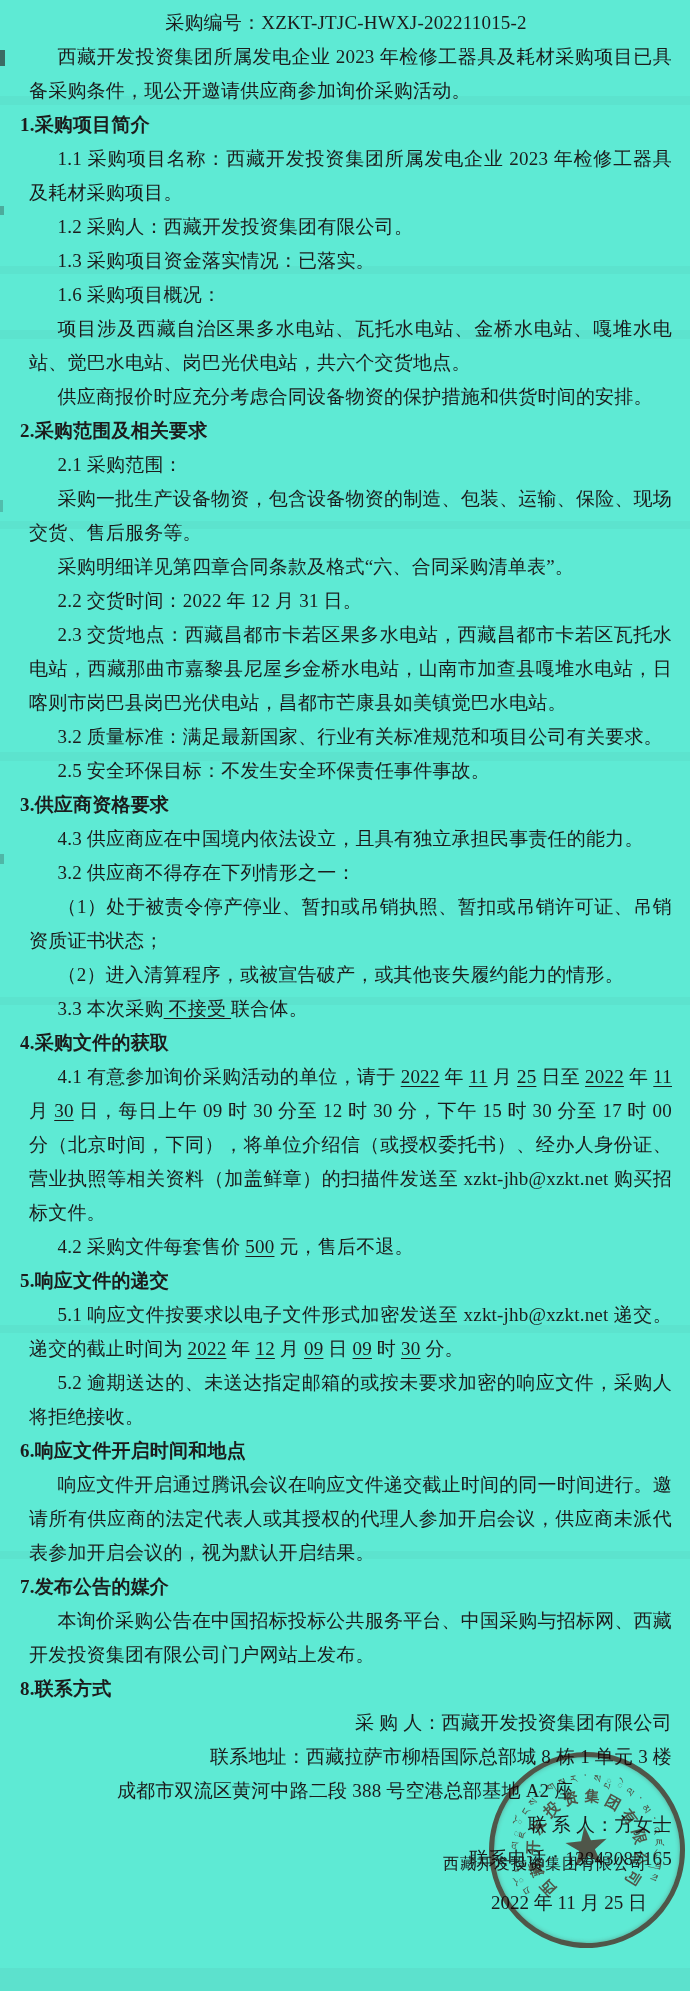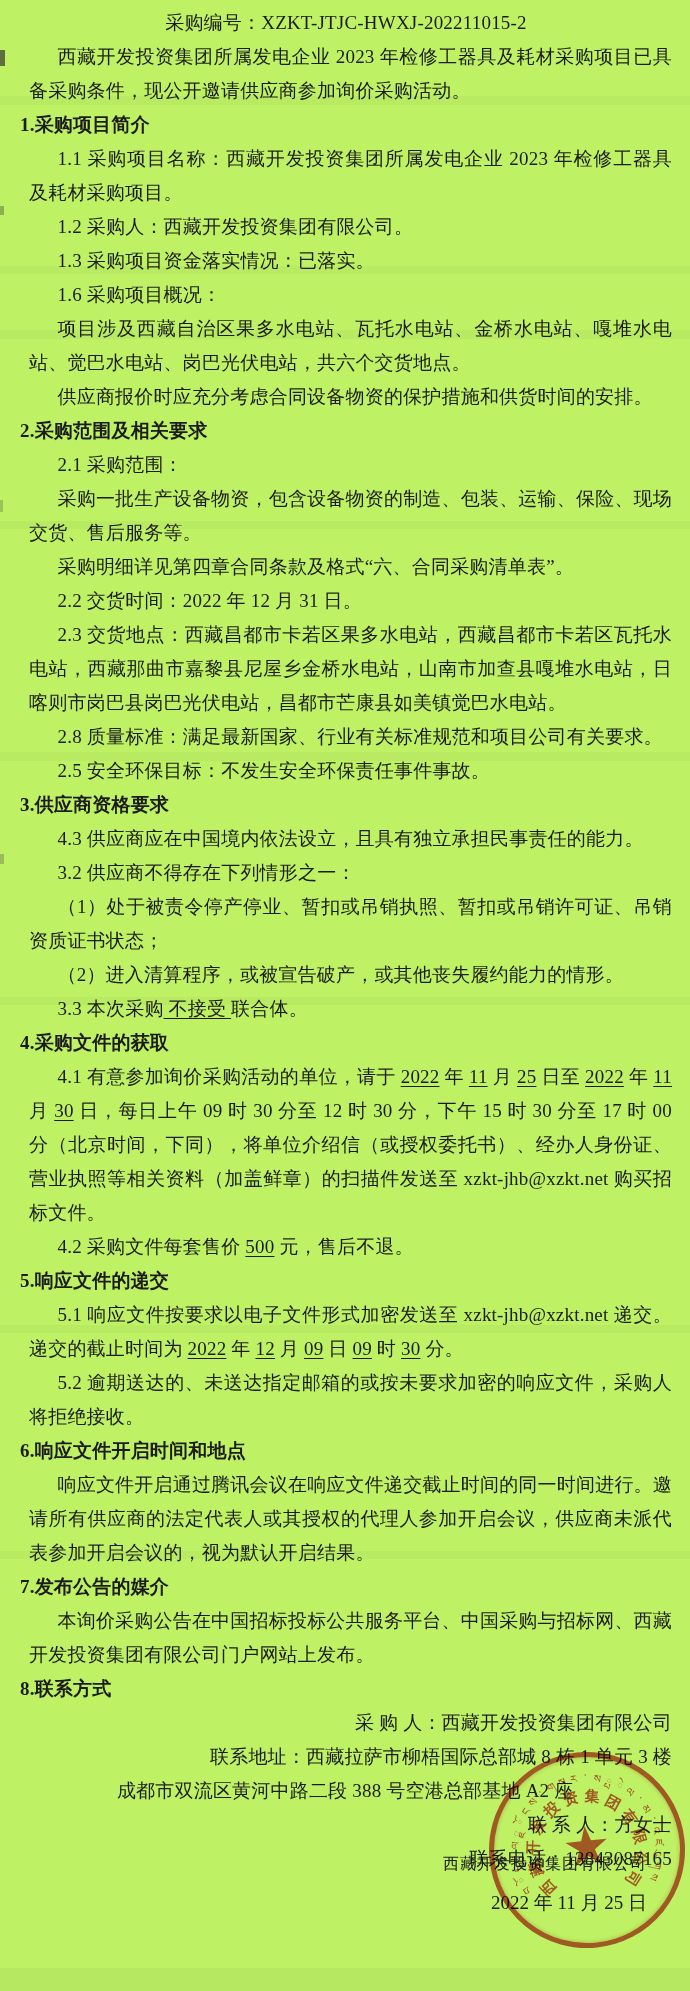--- a/index.html
+++ b/index.html
@@ -5,21 +5,21 @@
   html, body {
     margin: 0;
     padding: 0;
     background: #ffffff;
   }
   .page {
     position: relative;
     width: 690px;
     height: 1991px;
     margin: 0 auto;
-    background: #bef264;
+    background: #5eead4;
     color: #1c1c1c;
     font-family: "Liberation Serif", "DejaVu Serif", serif;
     overflow: hidden;
   }
   .doc {
     position: relative;
     z-index: 2;
     padding: 6px 18px 0 20px;
   }
   .doc p {
@@ -151,21 +151,21 @@
       <p class="para"><span>1.3 采购项目资金落实情况：已落实。</span></p>
       <p class="para"><span>1.6 采购项目概况：</span></p>
       <p class="para"><span>项目涉及西藏自治区果多水电站、瓦托水电站、金桥水电站、嘎堆水电站、觉巴水电站、岗巴光伏电站，共六个交货地点。</span></p>
       <p class="para"><span>供应商报价时应充分考虑合同设备物资的保护措施和供货时间的安排。</span></p>
       <p class="heading"><span>2.采购范围及相关要求</span></p>
       <p class="para"><span>2.1 采购范围：</span></p>
       <p class="para"><span>采购一批生产设备物资，包含设备物资的制造、包装、运输、保险、现场交货、售后服务等。</span></p>
       <p class="para"><span>采购明细详见第四章合同条款及格式“六、合同采购清单表”。</span></p>
       <p class="para"><span>2.2 交货时间：2022 年 12 月 31 日。</span></p>
       <p class="para"><span>2.3 交货地点：西藏昌都市卡若区果多水电站，西藏昌都市卡若区瓦托水电站，西藏那曲市嘉黎县尼屋乡金桥水电站，山南市加查县嘎堆水电站，日喀则市岗巴县岗巴光伏电站，昌都市芒康县如美镇觉巴水电站。</span></p>
-      <p class="para"><span>2.8 质量标准：满足最新国家、行业有关标准规范和项目公司有关要求。</span></p>
+      <p class="para"><span>3.2 质量标准：满足最新国家、行业有关标准规范和项目公司有关要求。</span></p>
       <p class="para"><span>2.5 安全环保目标：不发生安全环保责任事件事故。</span></p>
       <p class="heading"><span>3.供应商资格要求</span></p>
       <p class="para"><span>4.3 供应商应在中国境内依法设立，且具有独立承担民事责任的能力。</span></p>
       <p class="para"><span>3.2 供应商不得存在下列情形之一：</span></p>
       <p class="para"><span>（1）处于被责令停产停业、暂扣或吊销执照、暂扣或吊销许可证、吊销资质证书状态；</span></p>
       <p class="para"><span>（2）进入清算程序，或被宣告破产，或其他丧失履约能力的情形。</span></p>
       <p class="para"><span>3.3 本次采购</span><span class="u"> 不接受 </span><span>联合体。</span></p>
       <p class="heading"><span>4.采购文件的获取</span></p>
       <p class="para"><span>4.1 有意参加询价采购活动的单位，请于 </span><span class="u">2022</span><span> 年 </span><span class="u">11</span><span> 月 </span><span class="u">25</span><span> 日至 </span><span class="u">2022</span><span> 年 </span><span class="u">11</span><span> 月 </span><span class="u">30</span><span> 日，每日上午 09 时 30 分至 12 时 30 分，下午 15 时 30 分至 17 时 00 分（北京时间，下同），将单位介绍信（或授权委托书）、经办人身份证、营业执照等相关资料（加盖鲜章）的扫描件发送至 xzkt-jhb@xzkt.net 购买招标文件。</span></p>
       <p class="para"><span>4.2 采购文件每套售价 </span><span class="u">500</span><span> 元，售后不退。</span></p>

